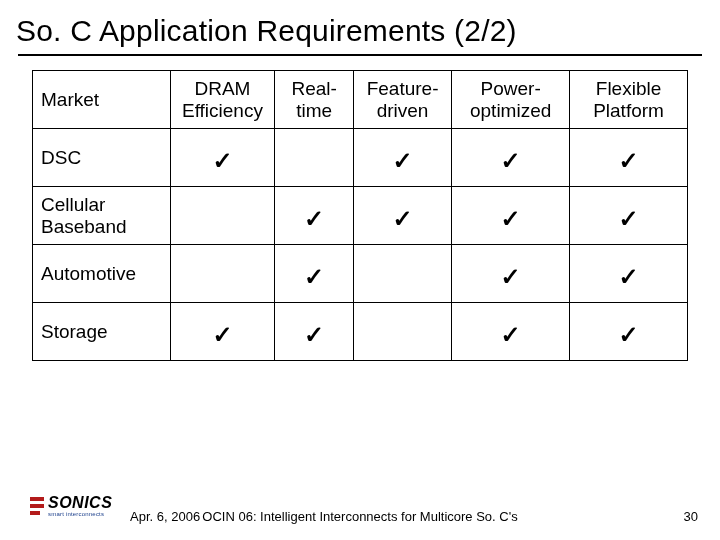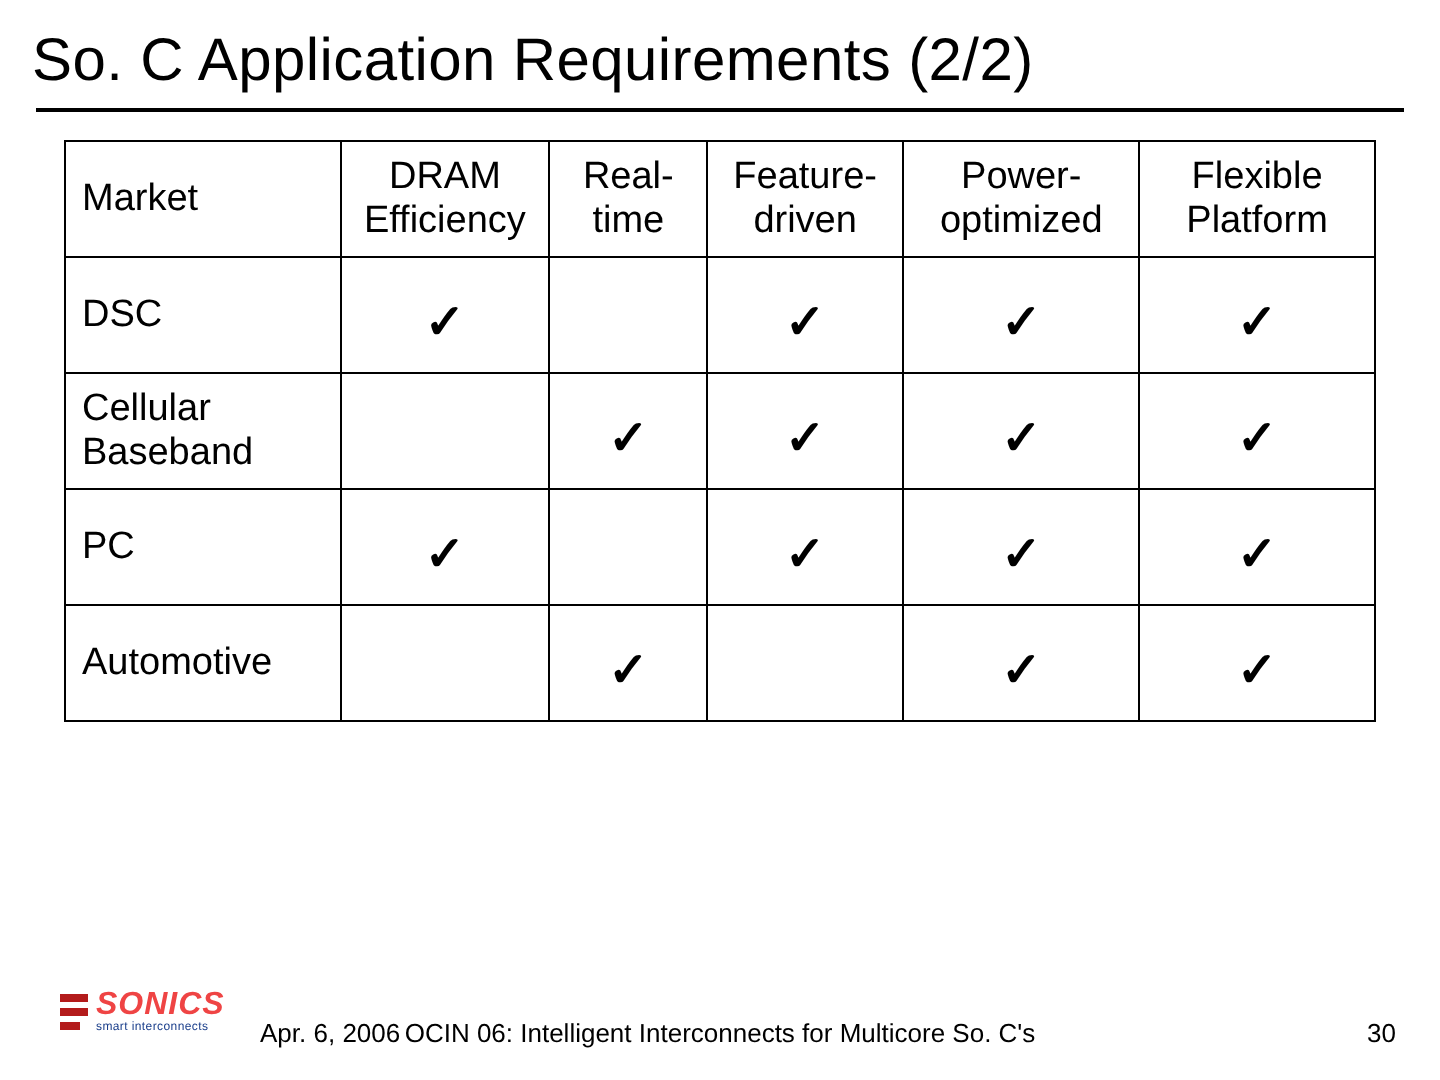--- a/index.html
+++ b/index.html
@@ -82,21 +82,21 @@
   }
   .logo .bars span {
     position: absolute; width: 14px; height: 4px; background: #b31b1b; left: 2px;
   }
   .logo .bars span:nth-child(1){ top:1px; }
   .logo .bars span:nth-child(2){ top:8px; }
   .logo .bars span:nth-child(3){ top:15px; width:10px; }
   .logo .brand {
     position: absolute; left: 20px; top: 0;
     font-family: Arial, sans-serif; font-weight: bold; font-style: italic;
-    font-size: 16px; color: #ef4444; letter-spacing: 0.5px;
+    font-size: 16px; color: #000000; letter-spacing: 0.5px;
   }
   .logo .tag {
     position: absolute; left: 20px; top: 17px;
     font-size: 6px; color: #1a3e8b; letter-spacing: 0.2px;
   }
 </style>
 </head>
 <body>
 
 <div class="title">So. C Application Requirements (2/2)</div>
@@ -133,30 +133,30 @@
         </tr>
         <tr>
           <td class="rowhead">Cellular<br>Baseband</td>
           <td></td>
           <td><span class="check">✓</span></td>
           <td><span class="check">✓</span></td>
           <td><span class="check">✓</span></td>
           <td><span class="check">✓</span></td>
         </tr>
         <tr>
-          <td class="rowhead">PC</td>
+          <td class="rowhead">Automotive</td>
+          <td></td>
           <td><span class="check">✓</span></td>
           <td></td>
           <td><span class="check">✓</span></td>
           <td><span class="check">✓</span></td>
-          <td><span class="check">✓</span></td>
         </tr>
         <tr>
-          <td class="rowhead">Automotive</td>
-          <td></td>
+          <td class="rowhead">Storage</td>
+          <td><span class="check">✓</span></td>
           <td><span class="check">✓</span></td>
           <td></td>
           <td><span class="check">✓</span></td>
           <td><span class="check">✓</span></td>
         </tr>
       </tbody>
   </table>
 </div>
 
 <div class="footer">

